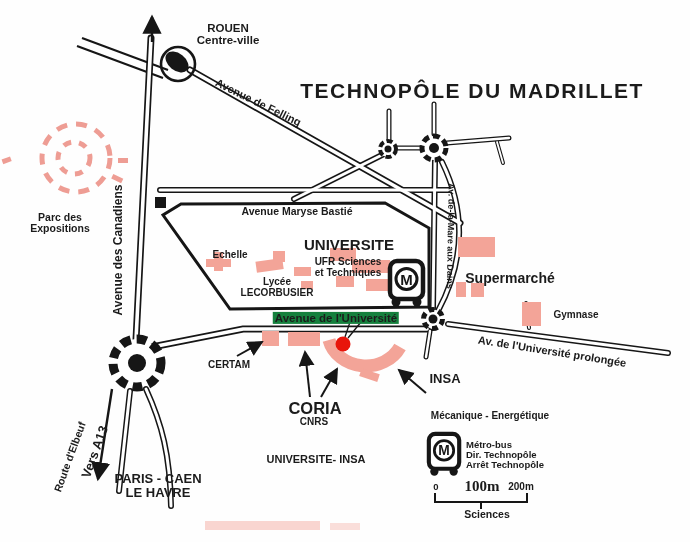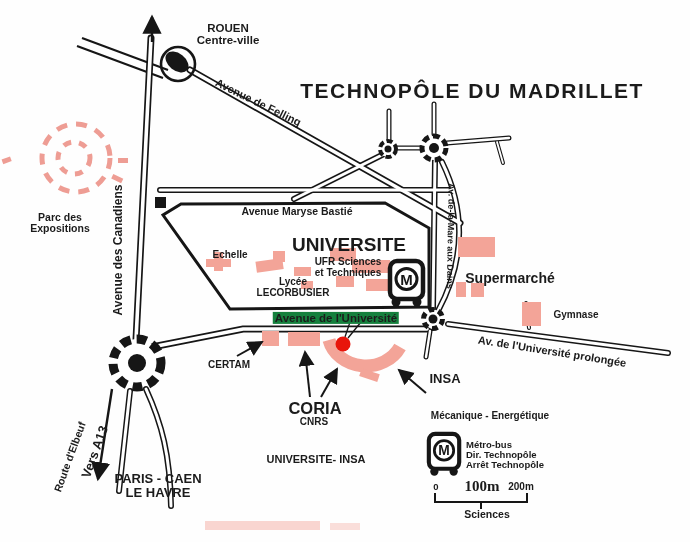--- a/index.html
+++ b/index.html
@@ -192,27 +192,27 @@
     <div>Parc des</div>
     <div>Expositions</div>
   </div>
 
   <div class="lbl" style="left:118px;top:250px;font-size:12px;transform:translate(-50%,-50%) rotate(-90deg);">Avenue des Canadiens</div>
 
   <div class="lbl" style="left:297px;top:212px;font-size:10.5px;">Avenue Maryse Bastié</div>
 
   <div class="lbl" style="left:230px;top:255px;font-size:10px;">Echelle</div>
 
-  <div class="lbl" style="left:349px;top:245px;font-size:19px;">UNIVERSITE</div>
+  <div class="lbl" style="left:349px;top:245px;font-size:15px;">UNIVERSITE</div>
   <div class="lbl" style="left:348px;top:268px;font-size:10px;">
     <div>UFR Sciences</div>
     <div>et Techniques</div>
   </div>
 
-  <div class="lbl" style="left:277px;top:288px;font-size:10px;margin-left:16px;">
+  <div class="lbl" style="left:277px;top:288px;font-size:10px;">
     <div>Lycée</div>
     <div>LECORBUSIER</div>
   </div>
 
   <div class="lbl" style="left:510px;top:266px;font-size:14px;margin-top:12px;">Supermarché</div>
 
   <div class="lbl" style="left:450px;top:236px;font-size:9px;transform:translate(-50%,-50%) rotate(91deg);">Av. de-la-Mare aux Dains</div>
 
   <div class="lbl" style="left:576px;top:315px;font-size:10px;">Gymnase</div>
 

